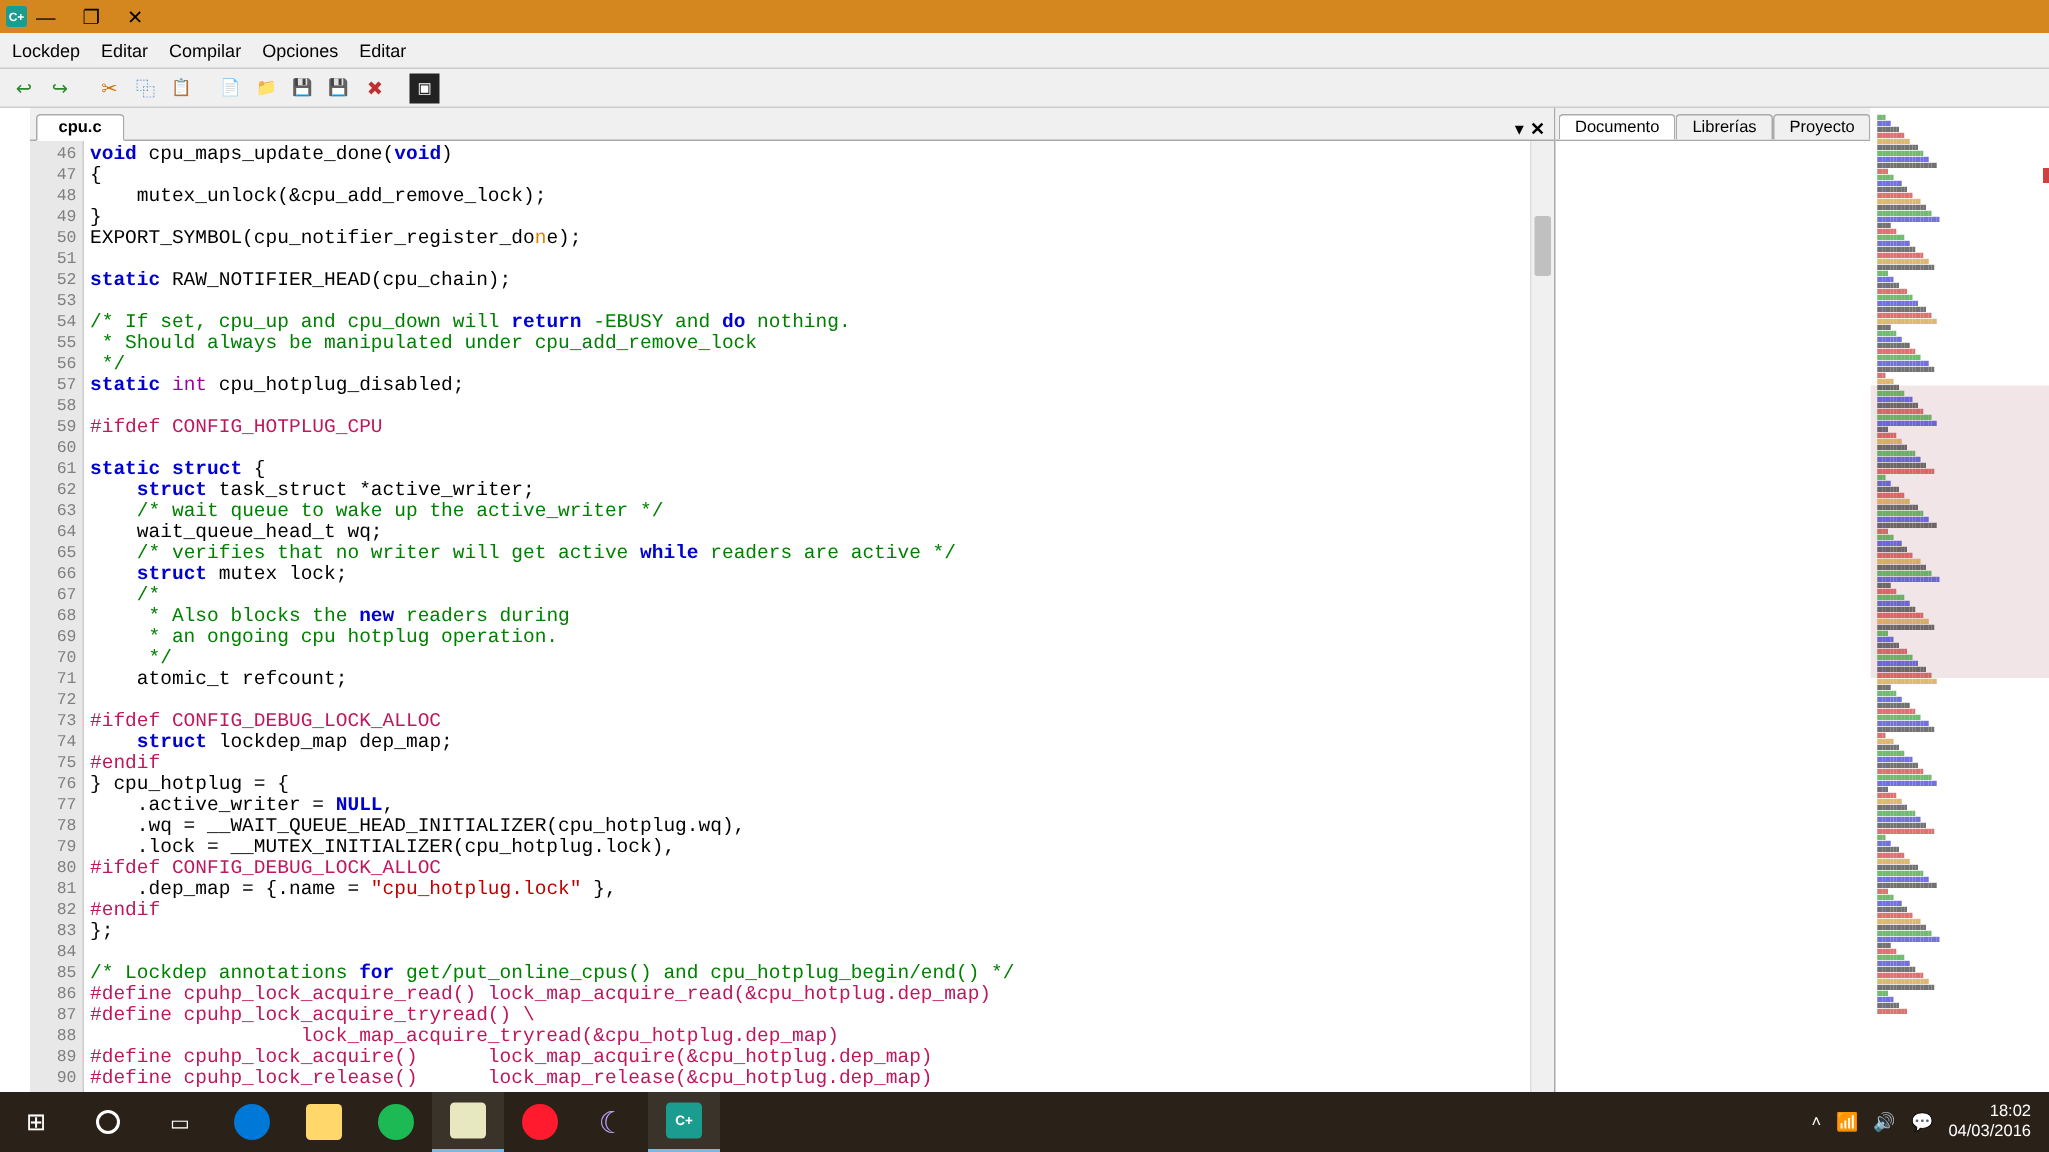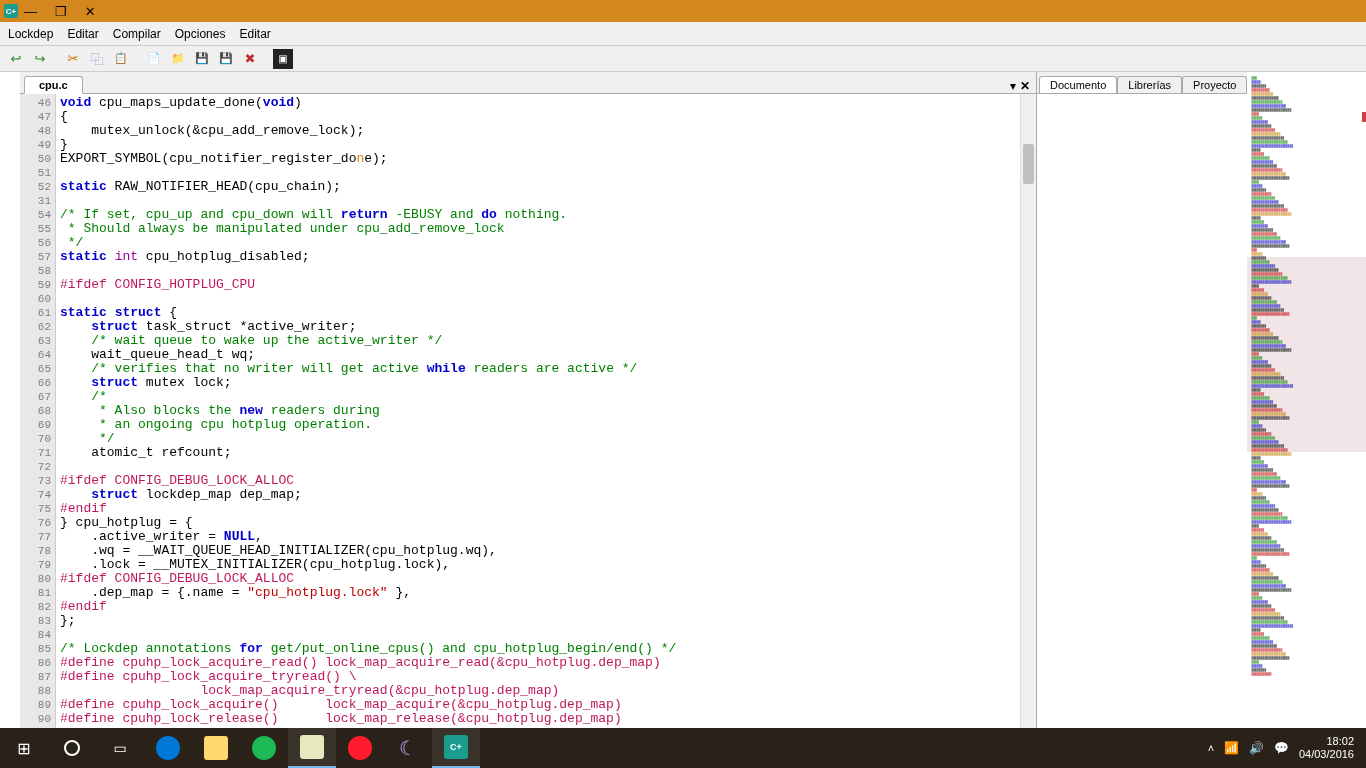--- a/index.html
+++ b/index.html
@@ -114,21 +114,21 @@
     </div>
     <div class="editor">
       <div class="gutter" id="gutter">
           <div>46</div>
           <div>47</div>
           <div>48</div>
           <div>49</div>
           <div>50</div>
           <div>51</div>
           <div>52</div>
-          <div>31</div>
+          <div>53</div>
           <div>54</div>
           <div>55</div>
           <div>56</div>
           <div>57</div>
           <div>58</div>
           <div>59</div>
           <div>60</div>
           <div>61</div>
           <div>62</div>
           <div>63</div>

